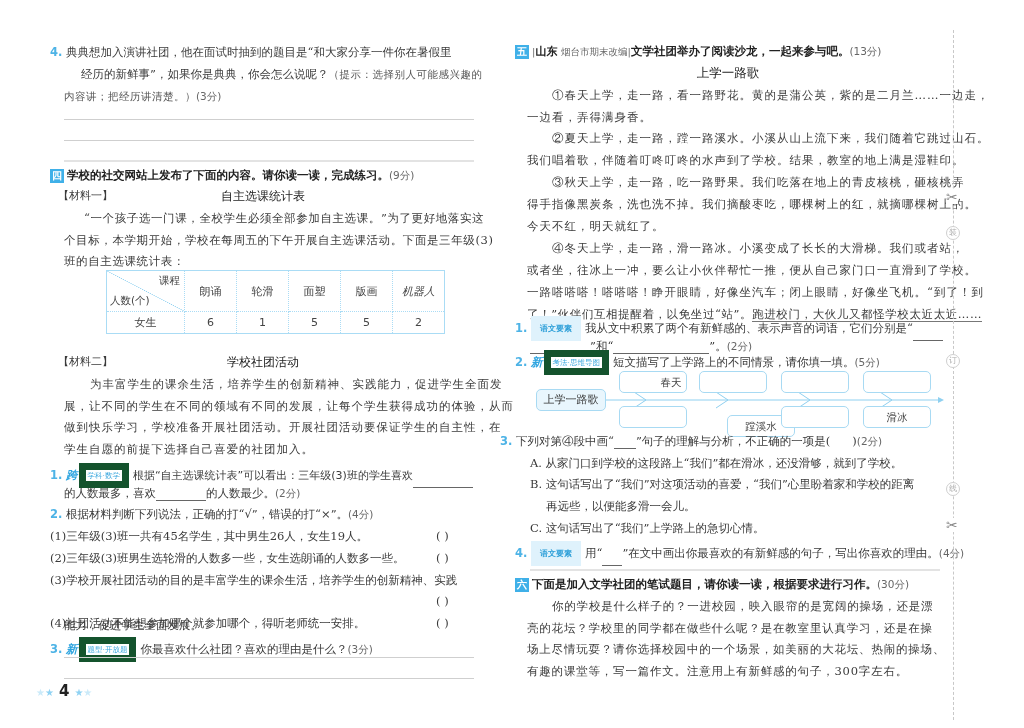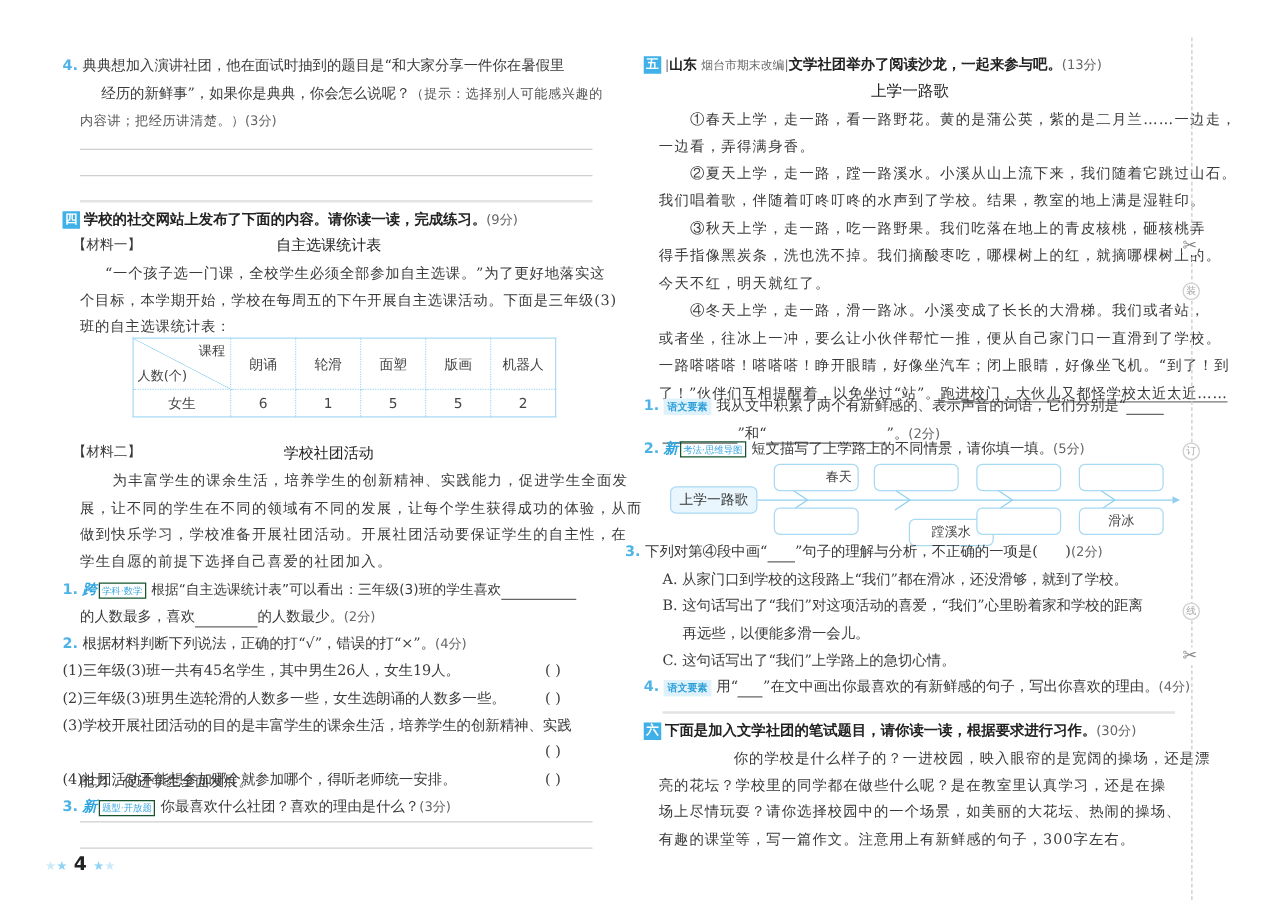--- a/index.html
+++ b/index.html
@@ -7,21 +7,21 @@
   body { position: relative; font-family: "DejaVu Serif", "Liberation Serif", serif; color: #3a3a3a; font-size: 11.5px; }
   .line { position: absolute; white-space: nowrap; line-height: 16px; }
   .sans { font-family: "DejaVu Sans", "Liberation Sans", sans-serif; }
   .num { color: #4db3e6; font-family: "DejaVu Sans", sans-serif; font-weight: bold; }
   .bold { font-weight: bold; color: #222; font-family: Liberation Mono, monospace; }
   .gray { color: #666; }
   .hint { color: #555; font-size: 10.5px; letter-spacing: 0.5px; }
   .rule { position: absolute; height: 1px; background: #cfcfcf; }
   .rule.thick { height: 2px; background: #e3e3e3; }
   .sec-badge { display: inline-block; width: 14px; height: 14px; background: #3fb0e8; color: #fff; font-size: 10px; line-height: 14px; text-align: center; font-family: "DejaVu Sans", sans-serif; font-weight: bold; margin-right: 3px; vertical-align: middle; }
-  .tag { display: inline-block; font-size: 7.5px; line-height: 11px; padding: 0 2px; border: 1px solid #14532d; color: #3aa7de; vertical-align: middle; font-family: "DejaVu Sans", sans-serif; margin-right: 4px; }
+  .tag { display: inline-block; font-size: 7.5px; line-height: 11px; padding: 0 2px; border: 7px solid #14532d; color: #3aa7de; vertical-align: middle; font-family: "DejaVu Sans", sans-serif; margin-right: 4px; }
   .tag.fill { background: #dff2fc; border-color: #dff2fc; color: #2d9fd8; font-weight: bold; font-size: 8px; }
   .kua { color: #2fa5e0; font-weight: bold; font-family: "DejaVu Sans", sans-serif; font-style: italic; margin-right: 1px; }
   .center-title { position: absolute; text-align: center; font-family: "DejaVu Sans", sans-serif; font-size: 12px; color: #222; }
   .blank { display: inline-block; border-bottom: 1px solid #666; vertical-align: bottom; height: 12px; }
   .paren { position: absolute; }
   table.stat { position: absolute; left: 58px; top: 270px; border-collapse: collapse; font-family: "DejaVu Sans", sans-serif; font-size: 11px; color: #444; border: 1px solid #aadcf5; }
   table.stat td { border: 1px dotted #aadcf5; text-align: center; height: 22px; }
   table.stat tr.hdr td { height: 40px; }
   .diag { position: relative; width: 77px; height: 40px; background: linear-gradient(to top right, transparent calc(50% - 0.5px), #8fd0f0 50%, transparent calc(50% + 0.5px)); }
   .diag .tr { position: absolute; right: 4px; top: 3px; font-size: 10.5px; }
@@ -72,21 +72,21 @@
       <td style="width:77px;padding:0;">
         <div class="diag">
           <span class="tr">课程</span>
           <span class="bl">人数(个)</span>
         </div>
       </td>
       <td style="width:52px;">朗诵</td>
       <td style="width:52px;">轮滑</td>
       <td style="width:52px;">面塑</td>
       <td style="width:52px;">版画</td>
-      <td style="width:52px;">机器人</td>
+      <td style="width:52px;font-style:italic;">机器人</td>
     </tr>
     <tr>
       <td>女生</td>
       <td>6</td>
       <td>1</td>
       <td>5</td>
       <td>5</td>
       <td>2</td>
     </tr>
   </tbody>
@@ -198,21 +198,21 @@
 
   <div class="line" style="left:515px;top:541px;">
     <span class="num">4.</span>
     <span class="tag fill">语文要素</span><span>用“</span><span class="blank" style="width:20px;"></span><span>”在文中画出你最喜欢的有新鲜感的句子，写出你喜欢的理由。</span><span class="gray sans" style="font-size:10.5px">(4分)</span>
   </div>
   <div class="rule thick" style="left:530px;top:569px;width:410px;"></div>
 
   <div class="line" style="left:515px;top:576px;">
     <span class="sec-badge">六</span><span class="bold">下面是加入文学社团的笔试题目，请你读一读，根据要求进行习作。</span><span class="gray sans" style="font-size:10.5px">(30分)</span>
   </div>
-  <div class="line" style="left:552px;top:598px;letter-spacing:0.8px;margin-left:35px;">你的学校是什么样子的？一进校园，映入眼帘的是宽阔的操场，还是漂</div>
+  <div class="line" style="left:552px;top:598px;letter-spacing:0.8px;">你的学校是什么样子的？一进校园，映入眼帘的是宽阔的操场，还是漂</div>
   <div class="line" style="left:527px;top:620px;letter-spacing:0.8px;">亮的花坛？学校里的同学都在做些什么呢？是在教室里认真学习，还是在操</div>
   <div class="line" style="left:527px;top:641px;letter-spacing:0.8px;">场上尽情玩耍？请你选择校园中的一个场景，如美丽的大花坛、热闹的操场、</div>
   <div class="line" style="left:527px;top:663px;letter-spacing:0.8px;">有趣的课堂等，写一篇作文。注意用上有新鲜感的句子，300字左右。</div>
 </div>
 
 <div>
   <div class="cutline"></div>
   <div class="scissors" style="top:190px;">✂</div>
   <div class="cut-char" style="top:226px;">装</div>
   <div class="cut-char" style="top:354px;">订</div>

